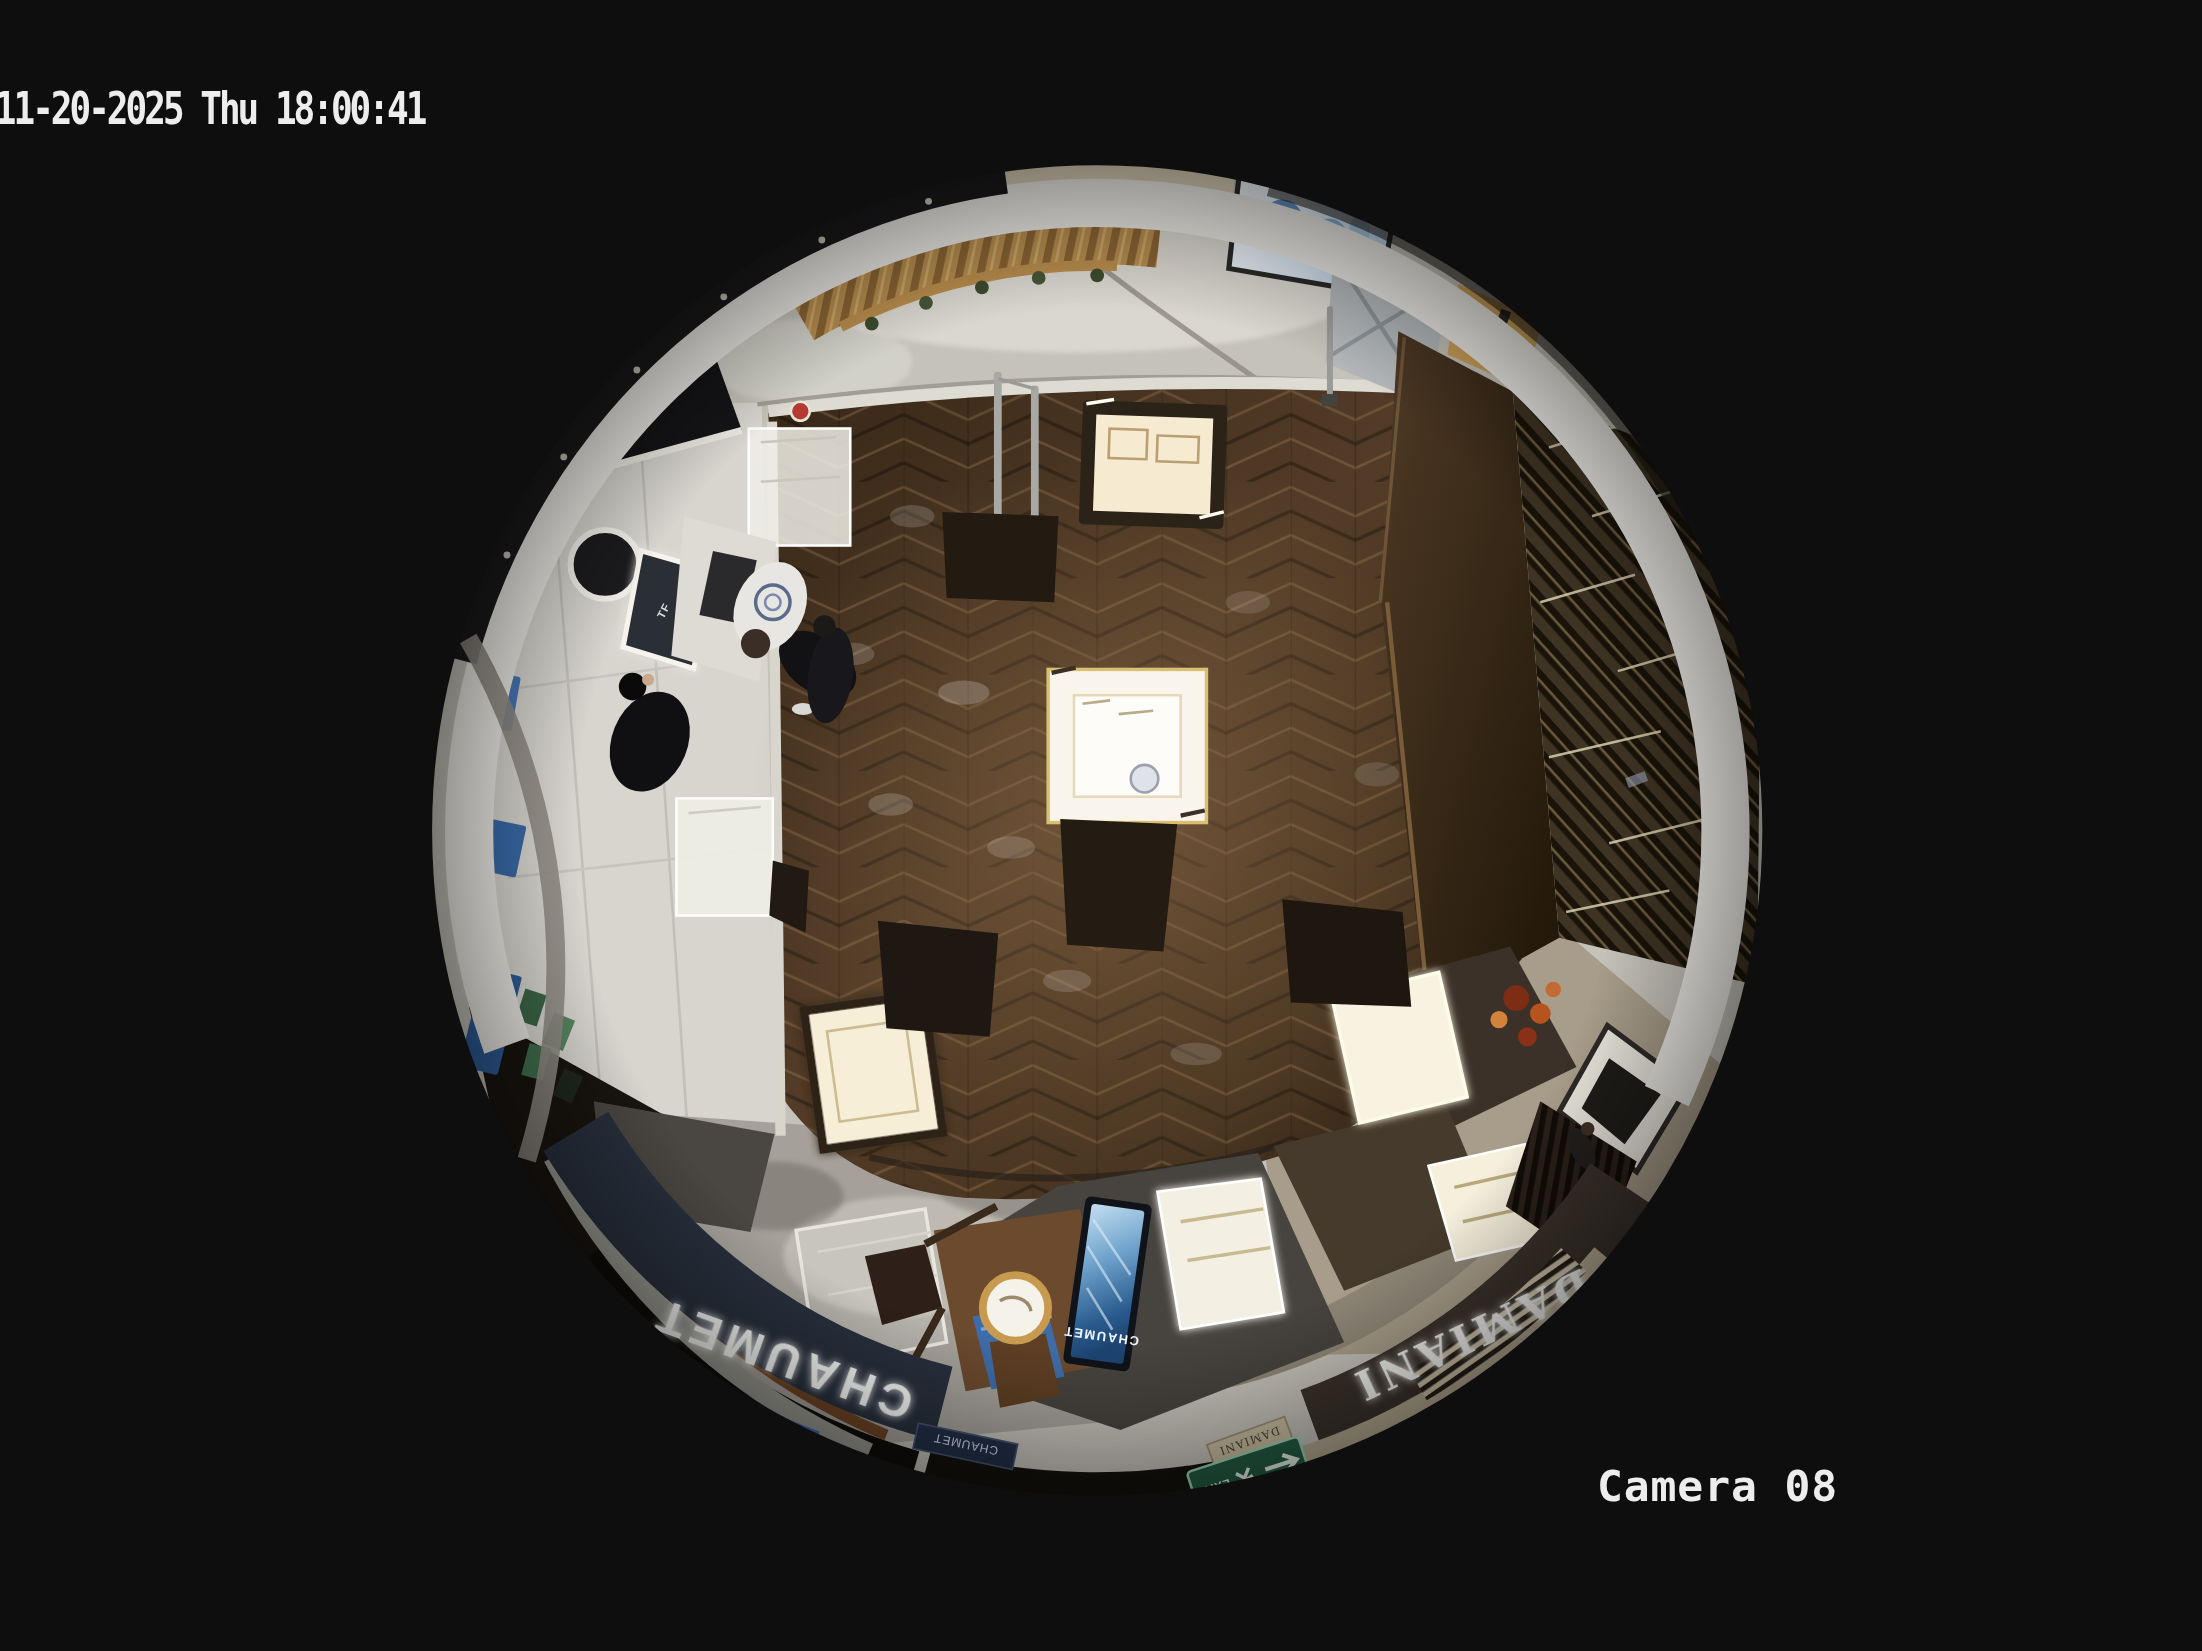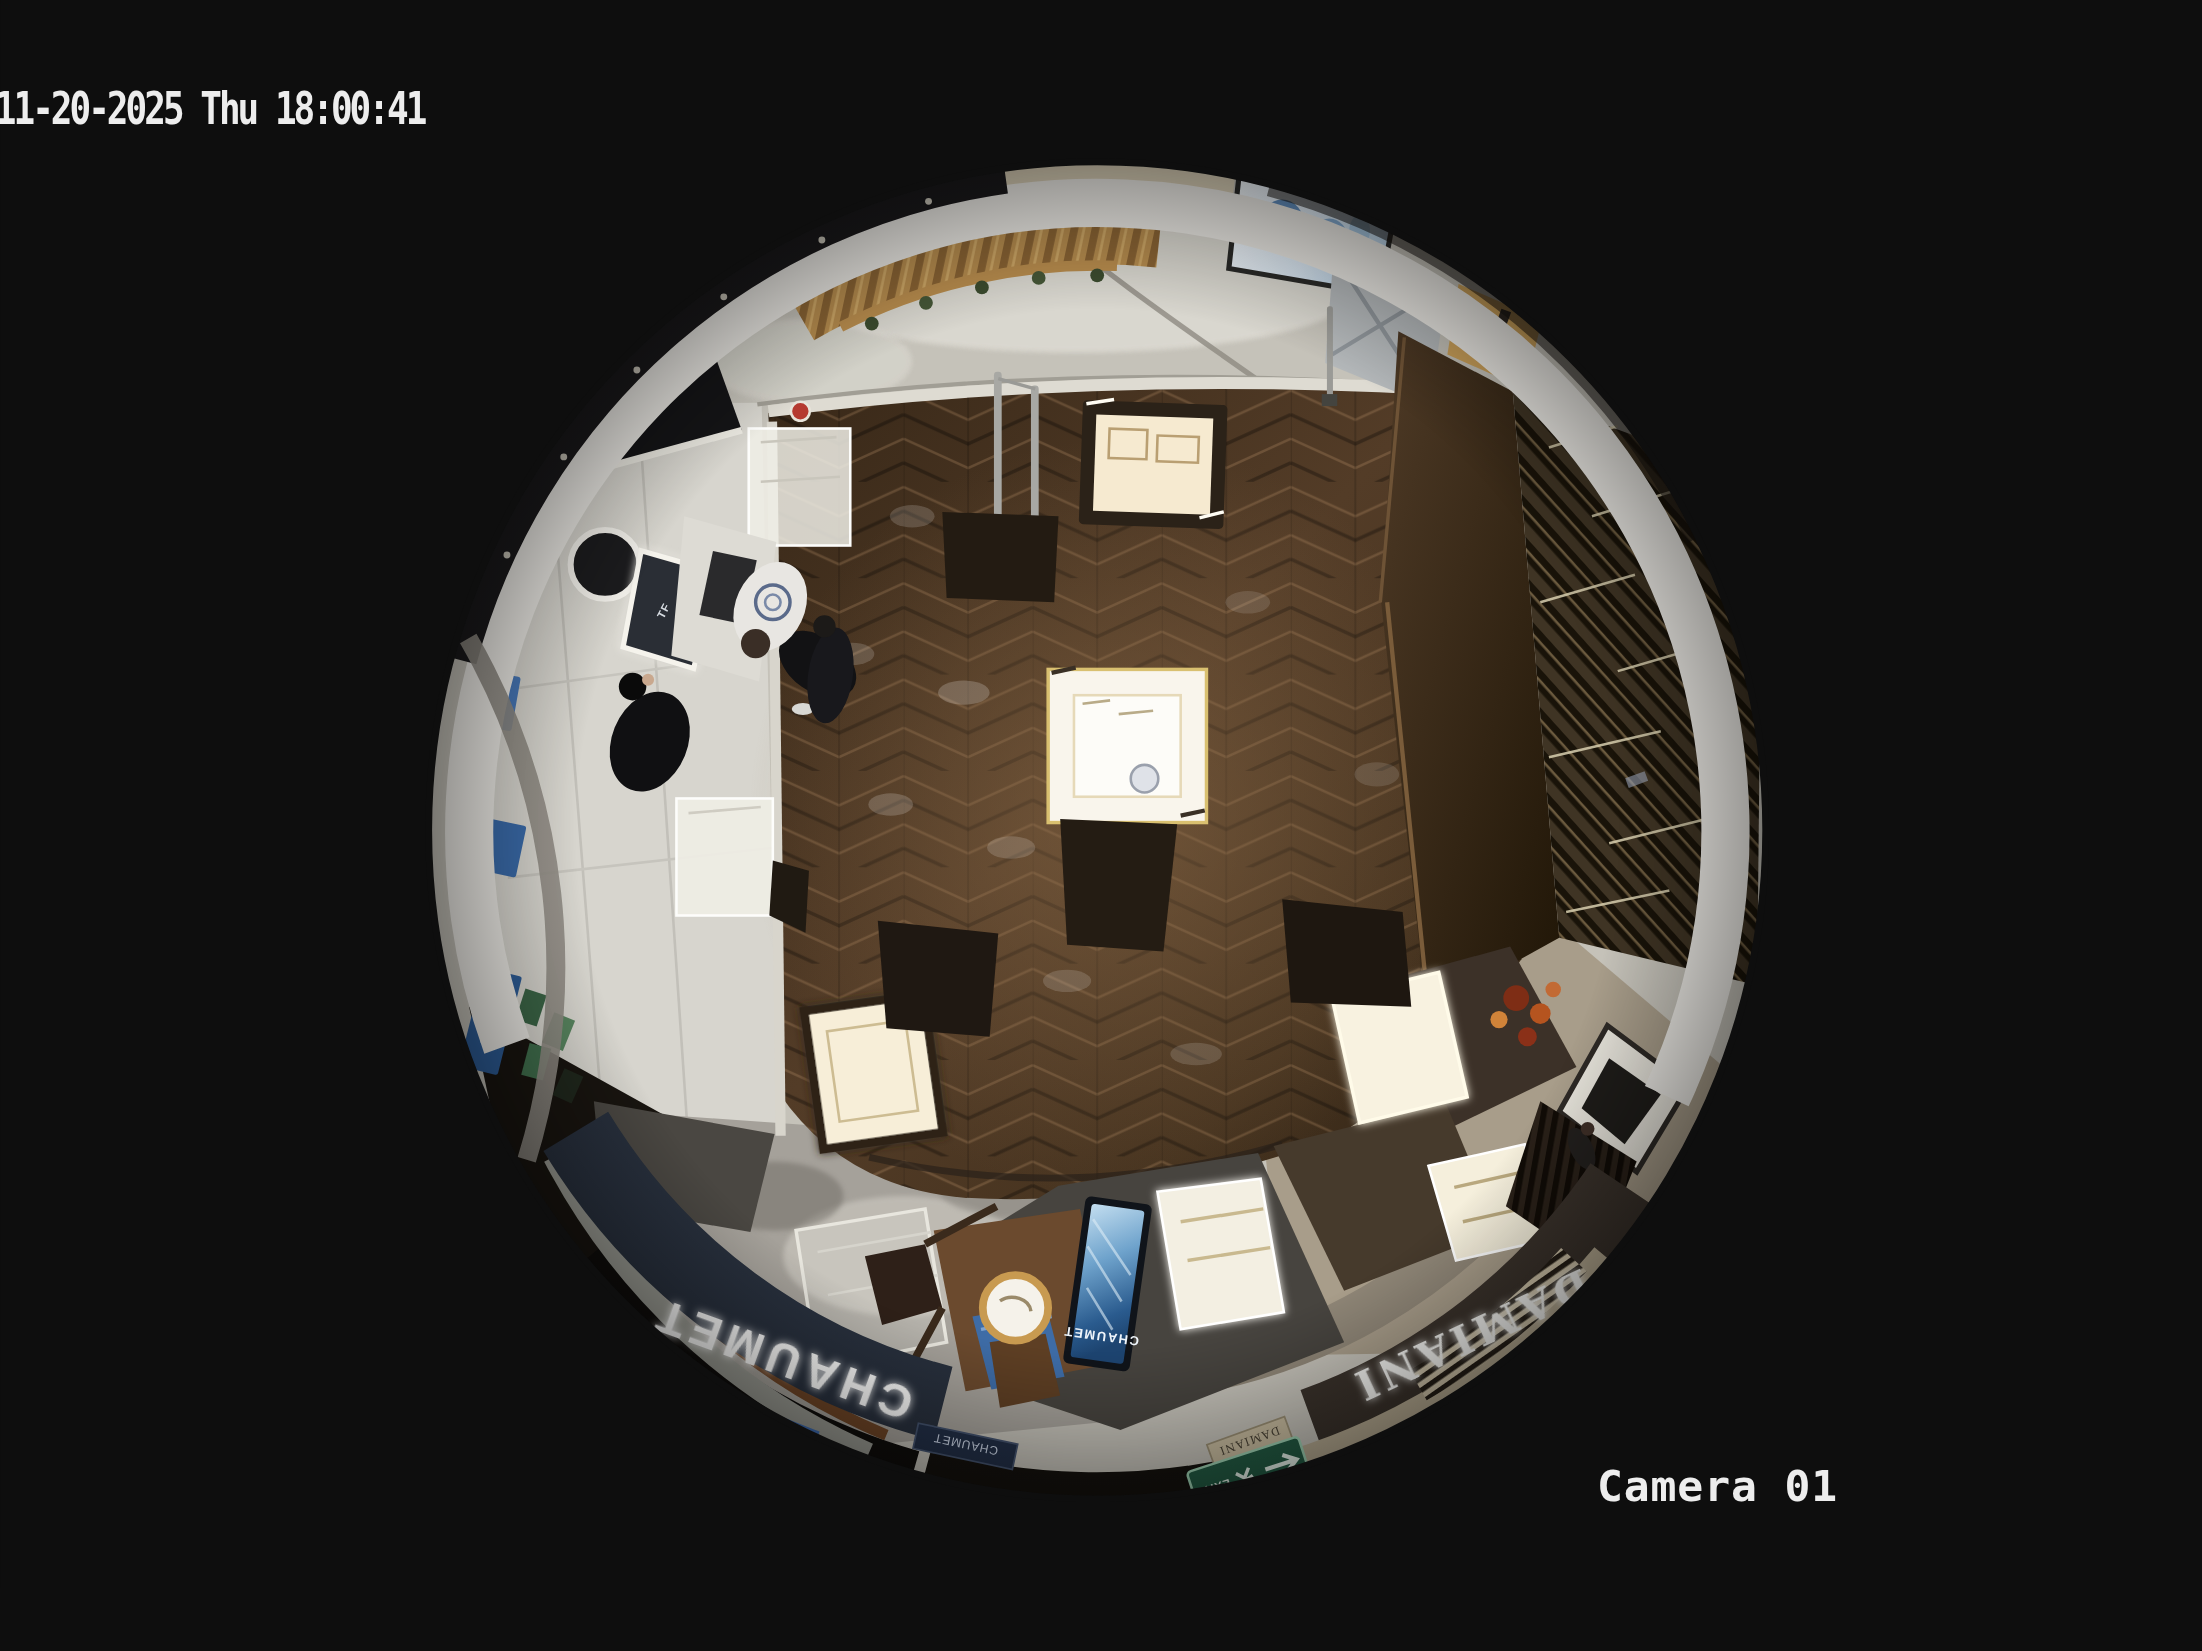--- a/index.html
+++ b/index.html
@@ -424,16 +424,16 @@
     </g>
     <text x="40" y="5" font-size="13" font-weight="bold" letter-spacing="1" fill="#eaf6ee" text-anchor="middle">EXIT</text>
   </g>
 
   <circle cx="1275" cy="965" r="776" fill="url(#vig)"></circle>
 </g>
 <circle cx="1275" cy="965" r="777" fill="none" stroke="#0e0e0e" stroke-width="8"></circle>
 </svg>
 
 <div class="osd" id="osd-datetime">11-20-2025 Thu 18:00:41</div>
-<div class="osd" id="osd-camera">Camera 01</div>
+<div class="osd" id="osd-camera">Camera 08</div>
 
 </div>
 
 
 </body></html>

